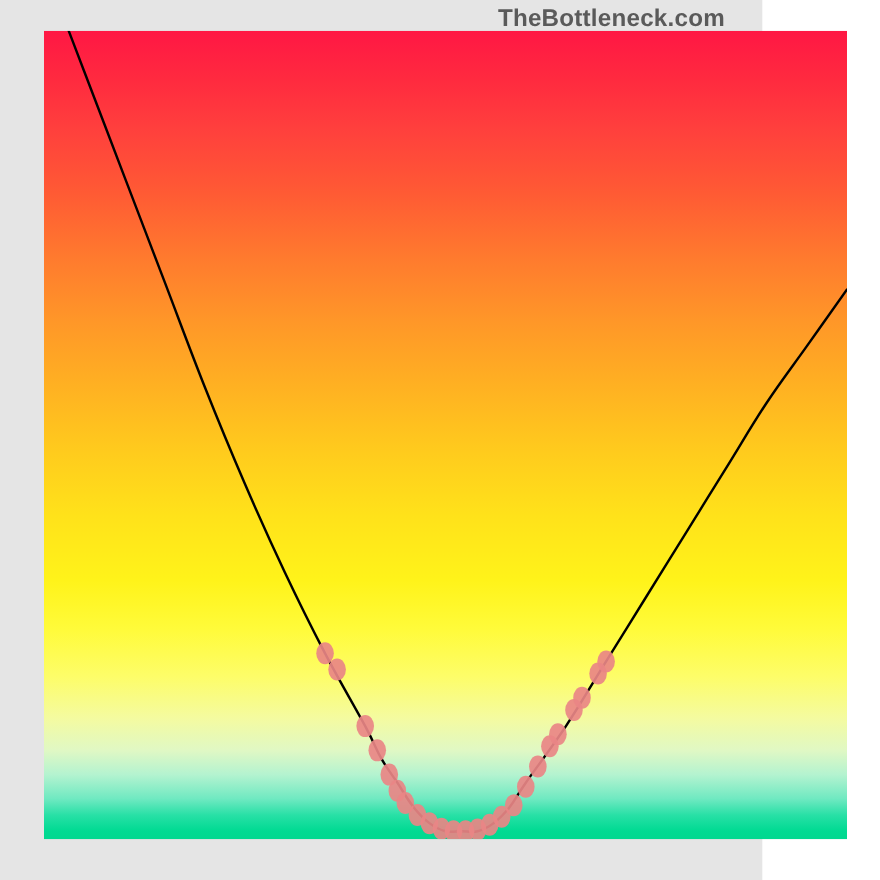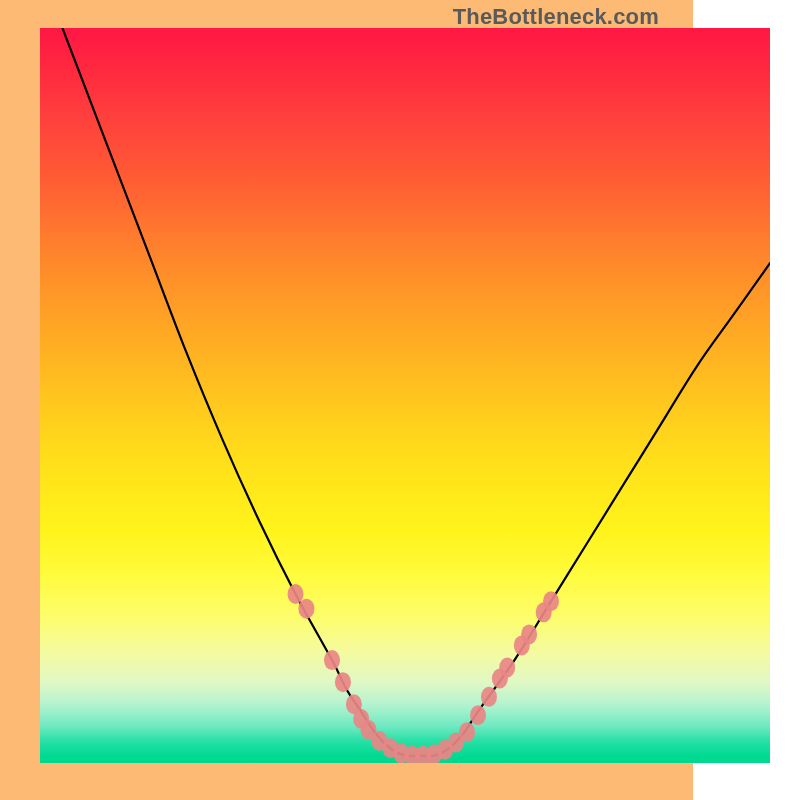--- a/index.html
+++ b/index.html
@@ -6,21 +6,21 @@
     margin: 0;
     padding: 0;
     width: 800px;
     height: 800px;
     overflow: hidden;
     font-family: Arial, Helvetica, sans-serif;
   }
   .frame {
     width: 693px;
     height: 800px;
-    background: #fdba74;
+    background: #e5e5e5;
     position: relative;
     box-sizing: border-box;
   }
   .plot-area {
     position: absolute;
     left: 40px;
     top: 28px;
     width: 730px;
     height: 735px;
     overflow: hidden;

